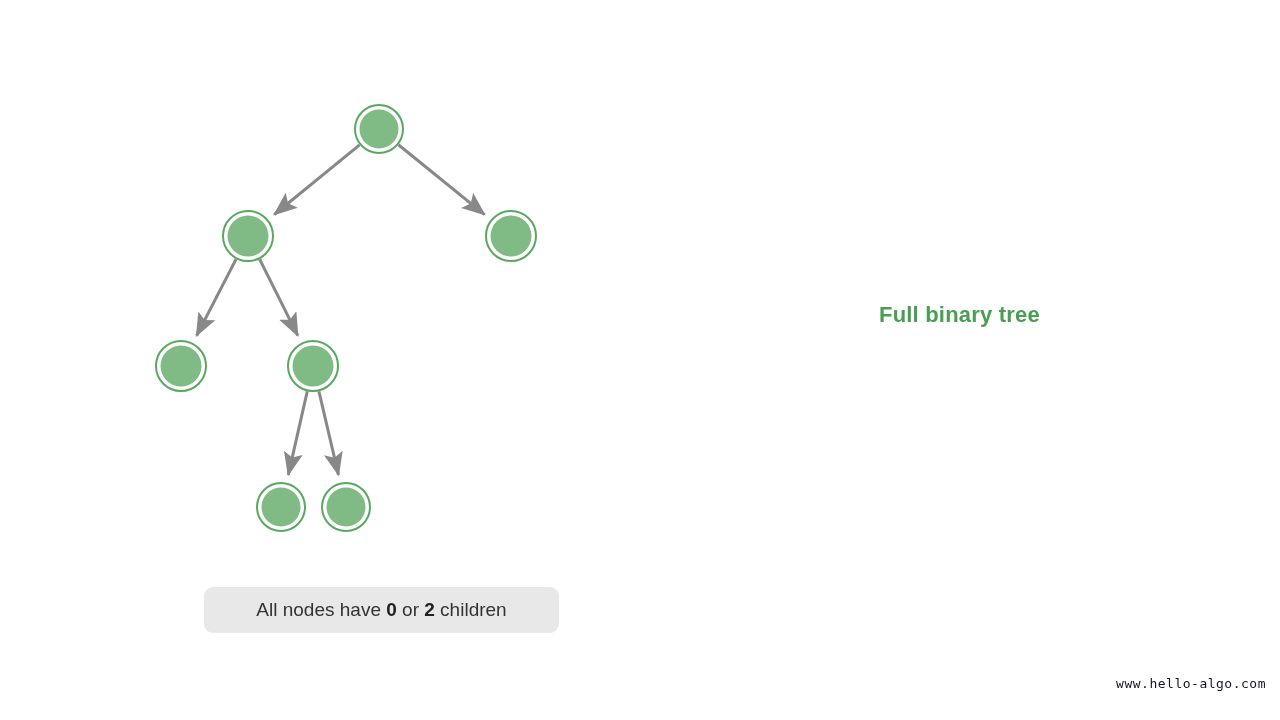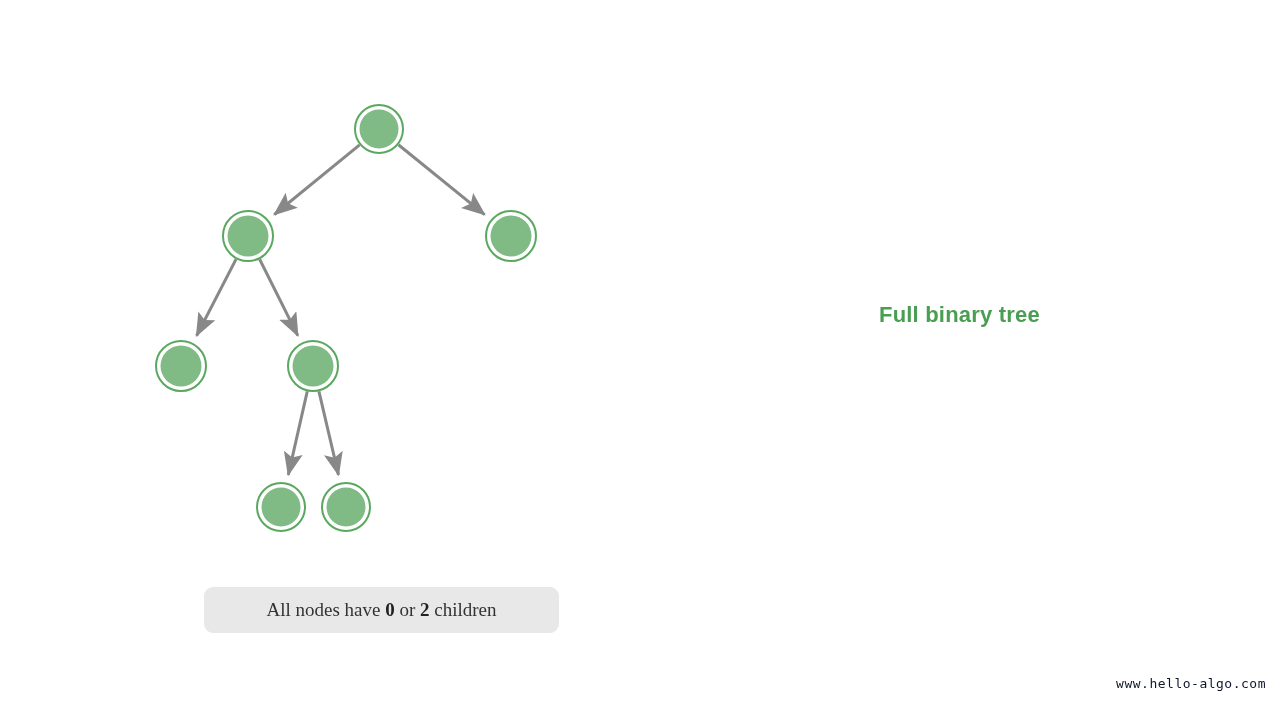--- a/index.html
+++ b/index.html
@@ -40,21 +40,21 @@
     top: 587px;
     width: 355px;
     height: 46px;
     background: #e8e8e8;
     border-radius: 9px;
     display: flex;
     align-items: center;
     justify-content: center;
   }
   .caption-text {
-    font-family: Liberation Serif, serif;
+    font-family: Liberation Sans, sans-serif;
     font-size: 19px;
     color: #333333;
     white-space: nowrap;
   }
   .caption-text b {
     font-weight: bold;
     color: #222222;
   }
   .watermark {
     position: absolute;

